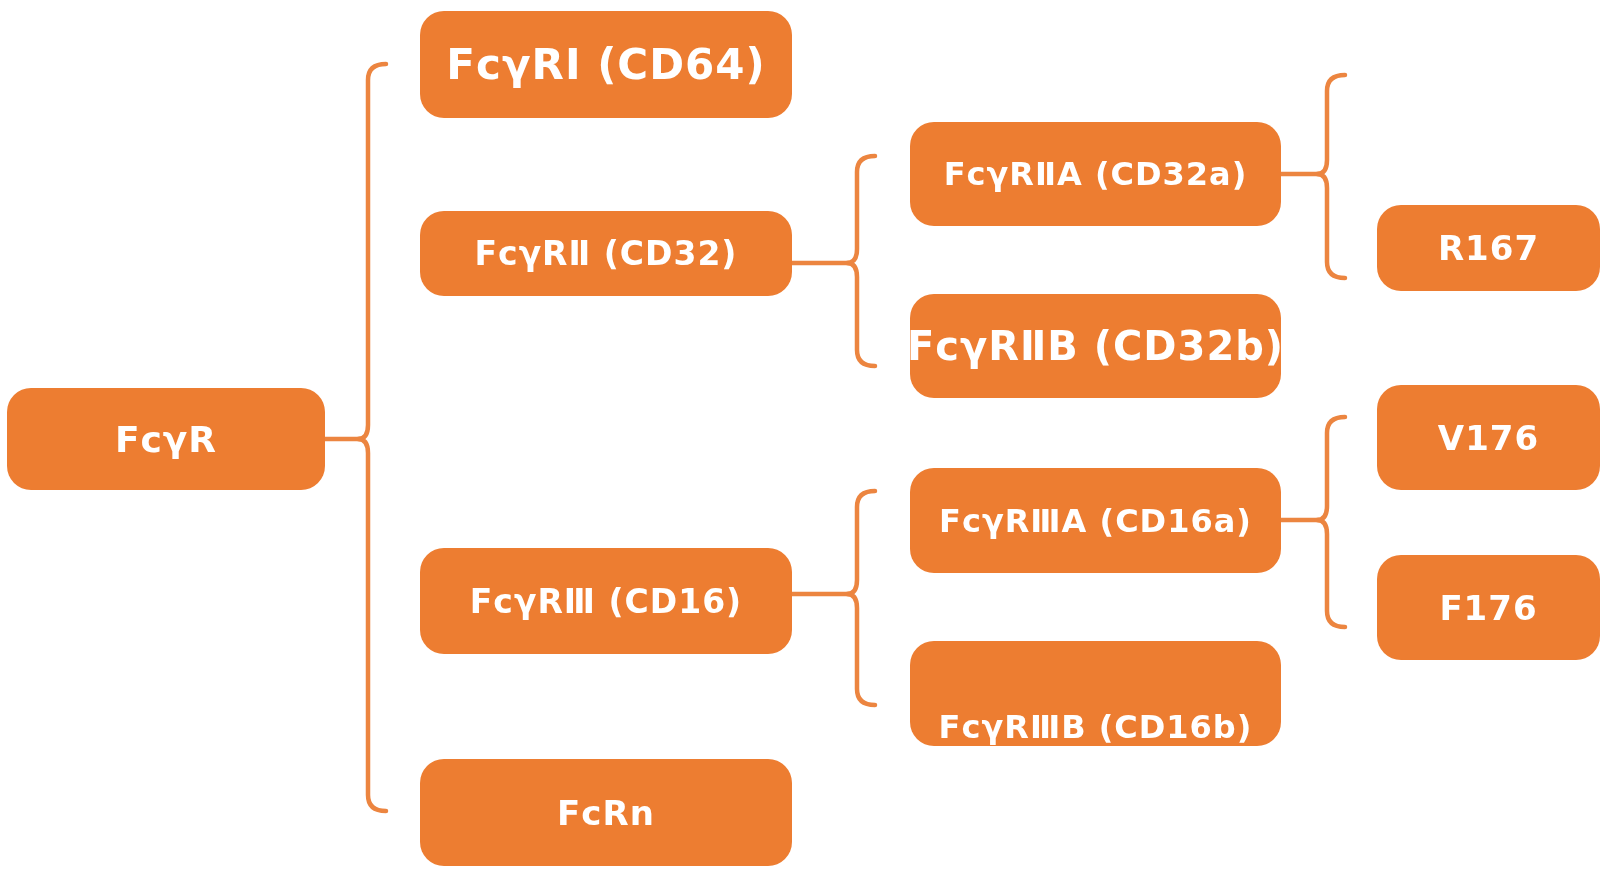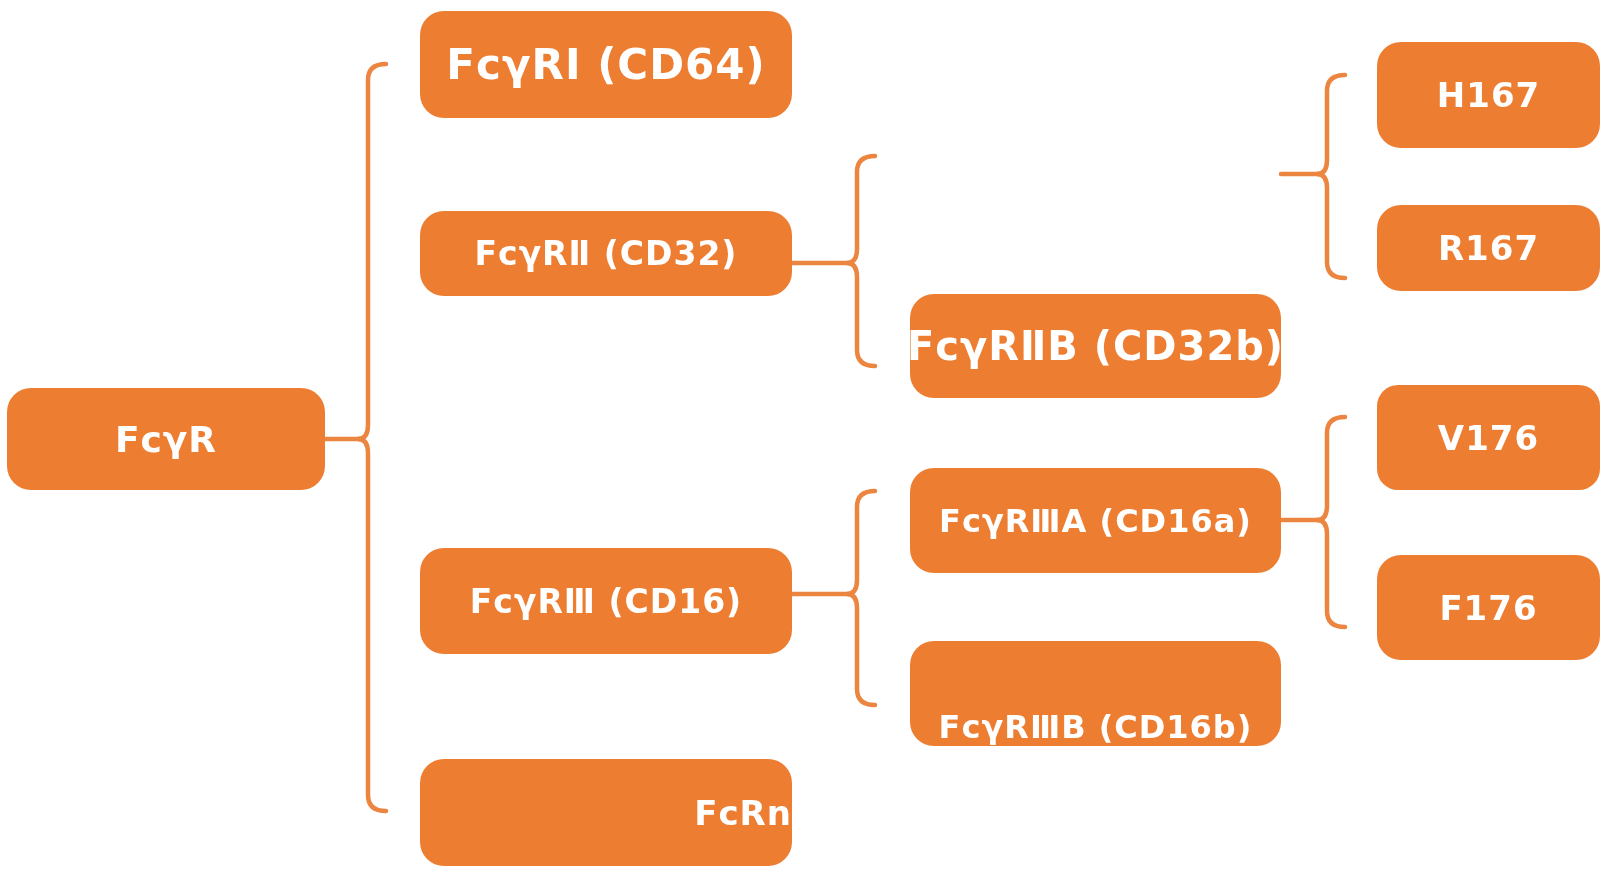--- a/index.html
+++ b/index.html
@@ -73,40 +73,40 @@
 
   <div class="node" style="left:420px; top:11px; width:372px; height:107px; font-size:42px;">
     <span>FcγRⅠ (CD64)</span>
   </div>
   <div class="node" style="left:420px; top:211px; width:372px; height:85px; font-size:33px;">
     <span>FcγRⅡ (CD32)</span>
   </div>
   <div class="node" style="left:420px; top:540px; width:372px; height:106px; font-size:33px;margin-top:8px;">
     <span>FcγRⅢ (CD16)</span>
   </div>
-  <div class="node" style="left:420px; top:759px; width:372px; height:107px; font-size:34px;justify-content:flex-end;">
+  <div class="node" style="left:420px; top:759px; width:372px; height:107px; font-size:34px;">
     <span>FcRn</span>
   </div>
 
+  <div class="node" style="left:910px; top:122px; width:371px; height:104px; font-size:32px;">
+    <span>FcγRⅡA (CD32a)</span>
+  </div>
   <div class="node" style="left:910px; top:294px; width:371px; height:104px; font-size:40px;">
     <span>FcγRⅡB (CD32b)</span>
   </div>
   <div class="node" style="left:910px; top:468px; width:371px; height:105px; font-size:32px;">
     <span>FcγRⅢA (CD16a)</span>
   </div>
   <div class="node" style="left:910px; top:641px; width:371px; height:105px; font-size:32px;align-items:flex-end;">
     <span>FcγRⅢB (CD16b)</span>
   </div>
 
-  <div class="node" style="left:1377px; top:42px; width:223px; height:106px; font-size:34px;">
-    <span>H167</span>
-  </div>
   <div class="node" style="left:1377px; top:205px; width:223px; height:86px; font-size:34px;">
     <span>R167</span>
   </div>
-  <div class="node" style="left:1377px; top:385px; width:223px; height:105px; font-size:34px;border-radius:21px;">
+  <div class="node" style="left:1377px; top:385px; width:223px; height:105px; font-size:34px;">
     <span>V176</span>
   </div>
   <div class="node" style="left:1377px; top:555px; width:223px; height:105px; font-size:34px;">
     <span>F176</span>
   </div>
 
 </div>
 
 </body></html>

